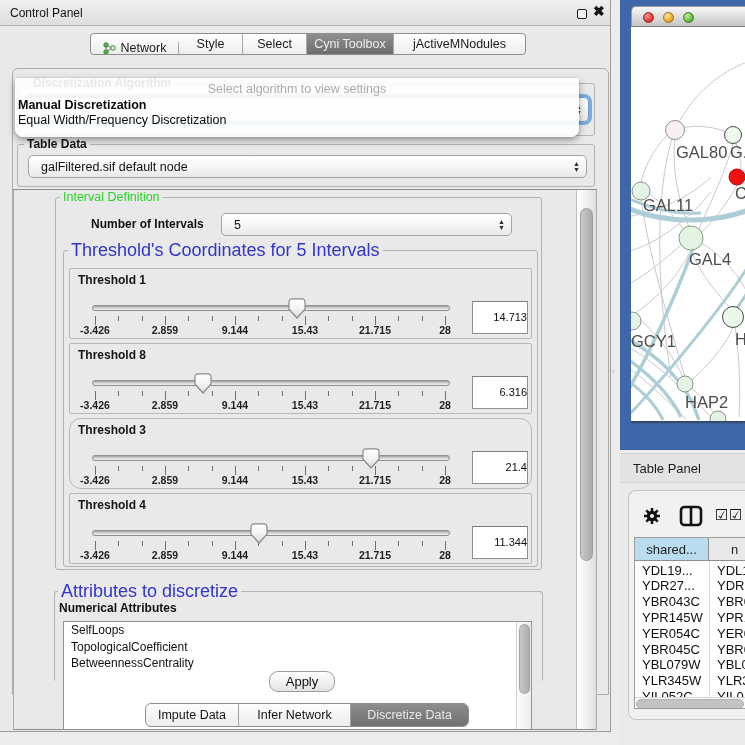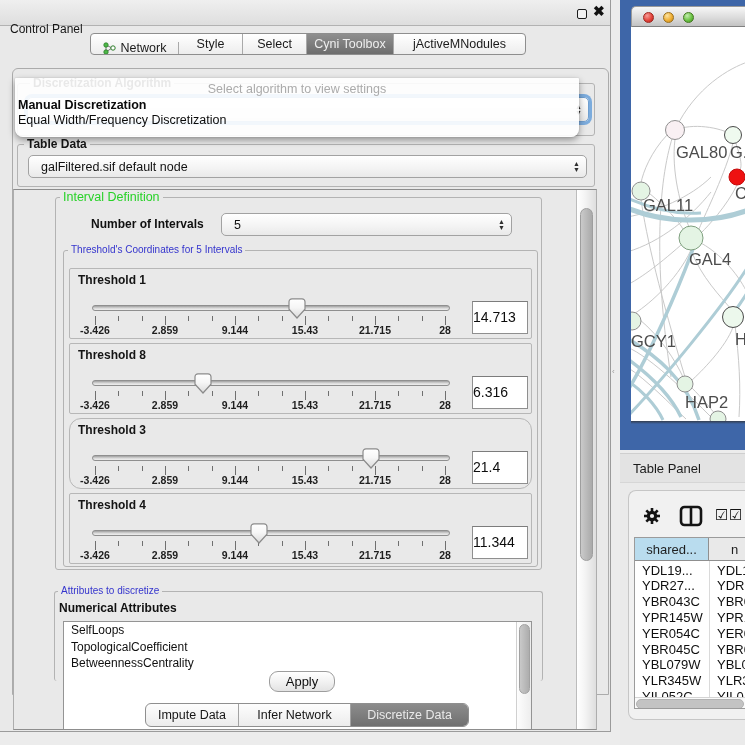--- a/index.html
+++ b/index.html
@@ -18,21 +18,21 @@
     left:0; top:0; width:611px; height:732px;
     background:#e9e9e9;
     border:1px solid #9b9b9b;
     border-left:none; border-top:none;
   }
   #cp-titlebar {
     left:0; top:0; width:100%; height:26px;
     background:linear-gradient(#efefef,#dedede);
     border-bottom:1px solid #b2b2b2;
   }
-  #cp-title { left:10px; top:6px; font-size:12px; color:#151515;margin-top:16px; }
+  #cp-title { left:10px; top:6px; font-size:12px; color:#151515; }
   #cp-float { left:577px; top:9px; width:10px; height:10px; border:1.6px solid #1c1c1c; border-radius:2px; background:#f2f2f2; }
   #cp-close { left:593px; top:3px; font-size:14px; font-weight:bold; color:#111; }
 
   
   #top-tabs {
     left:90px; top:33px; height:22px;
     display:flex;
     border:1px solid #8e8e8e;
     border-radius:4px;
     background:linear-gradient(#ffffff,#ededed);
@@ -58,21 +58,21 @@
 
   
   .groupbox { position:absolute; border:1px solid #b3b3b3; border-radius:3px; }
   .grouptitle {
     position:absolute; top:-8px;
     background:#e9e9e9; padding:0 3px;
     font-size:12px; font-weight:bold; color:#161616;
     white-space:nowrap; line-height:14px;
   }
   .grouptitle.green { color:#28d228; font-weight:normal; font-size:12.5px; }
-  .grouptitle.blue  { color:#3434cd; font-weight:normal; font-size:10px; }
+  .grouptitle.blue  { color:#3434cd; font-weight:normal; font-size:18px; }
 
   
   .combo {
     position:absolute;
     background:linear-gradient(#ffffff,#f3f3f3 60%,#e9e9e9);
     border:1px solid #a2a2a2;
     border-radius:5px;
     font-size:12.5px; color:#111;
   }
   .combo .cval { position:absolute; left:12px; top:50%; transform:translateY(-50%); white-space:nowrap; }
@@ -144,22 +144,22 @@
   .tick.minor { height:5px; }
   .tick-label {
     position:absolute; top:55px; transform:translateX(-50%);
     font-size:10.5px; font-weight:bold; color:#1e1e1e; white-space:nowrap;
   }
   .thr-field {
     position:absolute; left:402px; top:32px; width:56px; height:33px;
     background:#ffffff;
     border:1px solid #8f8f8f;
     border-top-color:#7c7c7c;
-    font-size:14px; color:#0c0c0c;
-    text-align:left; padding-right:6px;
+    font-size:11px; color:#0c0c0c;
+    text-align:right; 
     line-height:31px;
   }
 
   
   #attr-list {
     left:8px; top:29px; width:469px; height:120px;
     background:#ffffff; border:1px solid #949494;
     position:absolute;
   }
   .attr-item { padding:1.3px 0 1.3px 7px; font-size:12px; color:#101010; }

